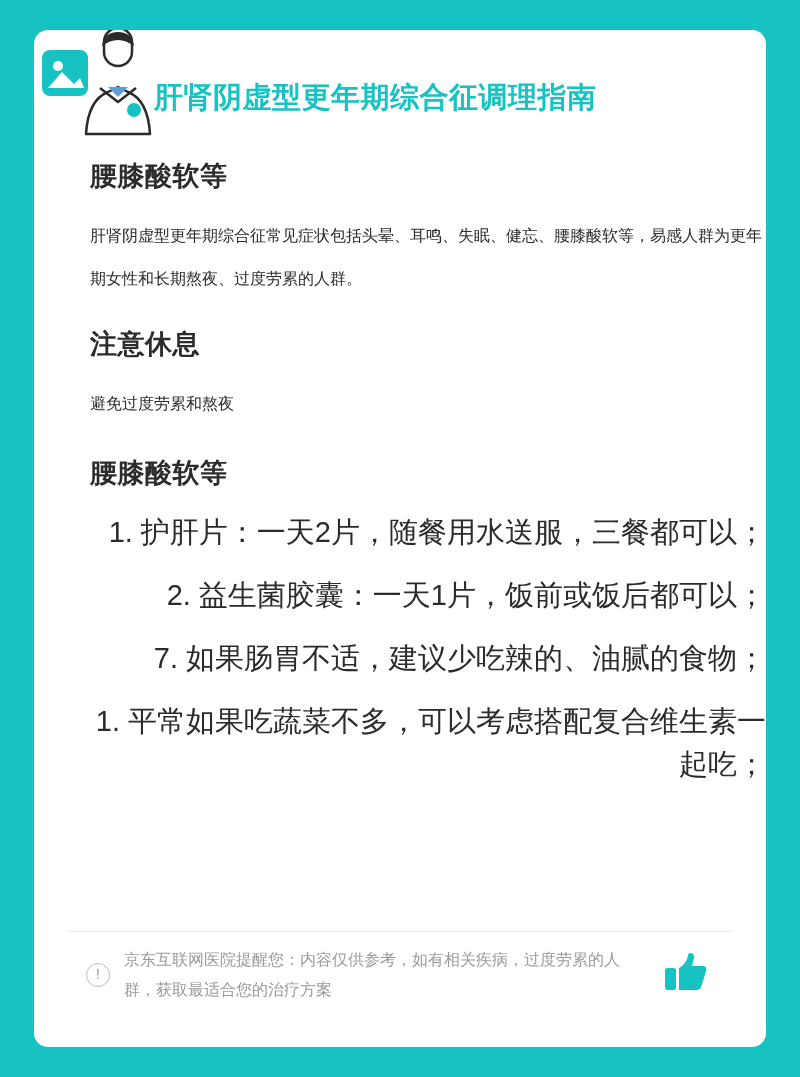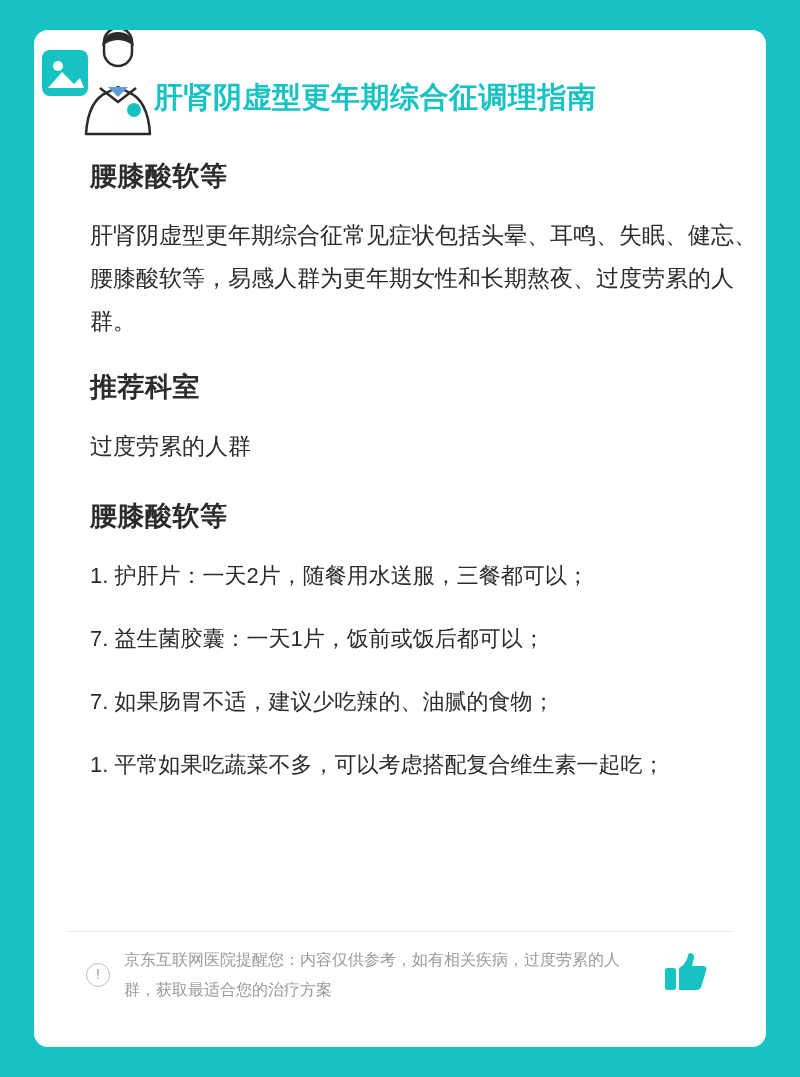--- a/index.html
+++ b/index.html
@@ -56,37 +56,38 @@
   }
   h2.section {
     margin: 0 0 20px 0;
     font-size: 27px;
     font-weight: bold;
     color: #2b2b2b;
     letter-spacing: 0.5px;
   }
   p.body-text {
     margin: 0 0 26px 0;
-    font-size: 23px;
+    font-size: 16px;
     line-height: 43px;
     color: #2b2b2b;
   }
   p.body-text.tight {
     margin-bottom: 30px;
   }
   .steps {
     margin: 0;
     padding: 0;
     list-style: none;
   }
   .steps li {
-    font-size: 22px;
+    font-size: 29px;
     line-height: 43px;
     color: #2b2b2b;
     margin-bottom: 20px;
+    text-align: right;
   }
   .footer {
     position: absolute;
     left: 34px;
     right: 34px;
     bottom: 30px;
     height: 86px;
     border-top: 1px solid #e8e8e8;
     box-sizing: border-box;
     display: flex;
@@ -137,27 +138,27 @@
         <circle cx="100" cy="80" r="7" fill="#16c2c2"></circle>
       </svg>
     </div>
 
     <div class="title">肝肾阴虚型更年期综合征调理指南</div>
 
     <div class="content">
       <h2 class="section">腰膝酸软等</h2>
       <p class="body-text">肝肾阴虚型更年期综合征常见症状包括头晕、耳鸣、失眠、健忘、腰膝酸软等，易感人群为更年期女性和长期熬夜、过度劳累的人群。</p>
 
-      <h2 class="section">推荐科室</h2>
-      <p class="body-text tight">过度劳累的人群</p>
+      <h2 class="section">注意休息</h2>
+      <p class="body-text tight">避免过度劳累和熬夜</p>
 
       <h2 class="section">腰膝酸软等</h2>
       <ul class="steps">
         <li>1. 护肝片：一天2片，随餐用水送服，三餐都可以；</li>
-        <li>7. 益生菌胶囊：一天1片，饭前或饭后都可以；</li>
+        <li>2. 益生菌胶囊：一天1片，饭前或饭后都可以；</li>
         <li>7. 如果肠胃不适，建议少吃辣的、油腻的食物；</li>
         <li>1. 平常如果吃蔬菜不多，可以考虑搭配复合维生素一起吃；</li>
       </ul>
     </div>
 
     <div class="footer">
       <div class="info-icon">!</div>
       <div class="footer-text">京东互联网医院提醒您：内容仅供参考，如有相关疾病，过度劳累的人群，获取最适合您的治疗方案</div>
       <div class="thumb">
         <svg width="44" height="42" viewBox="0 0 44 42" xmlns="http://www.w3.org/2000/svg">

